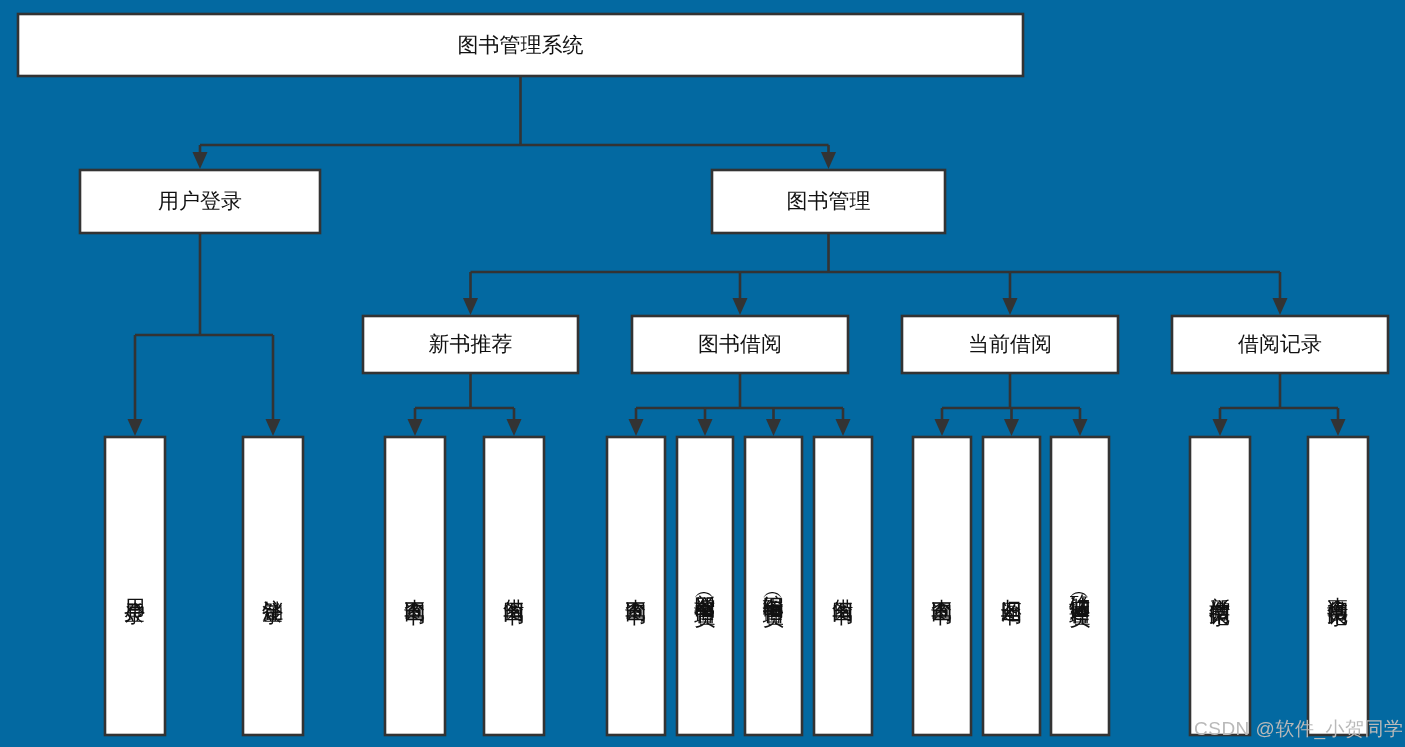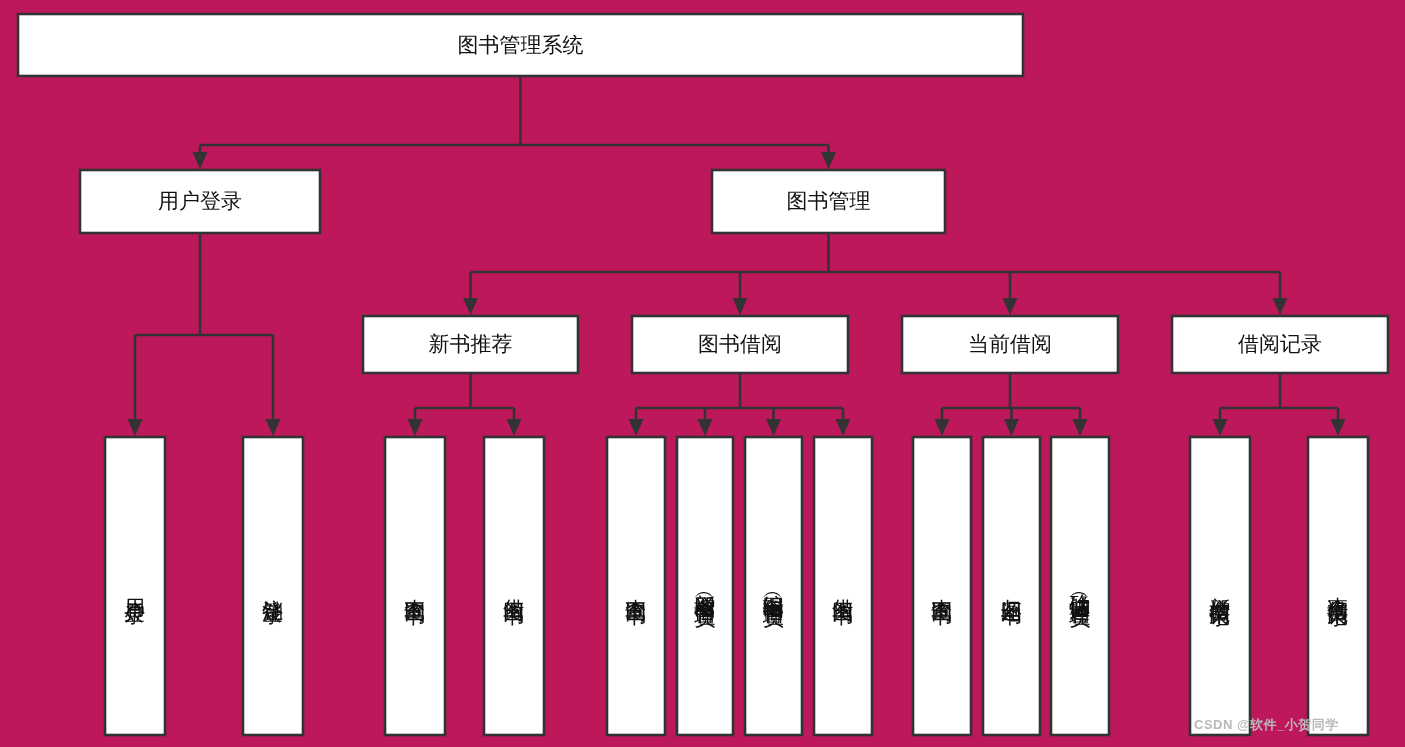--- a/index.html
+++ b/index.html
@@ -8,21 +8,21 @@
     padding: 0;
     background: #ffffff;
   }
   body {
     font-family: "Liberation Sans", "DejaVu Sans", sans-serif;
   }
   #diagram-root {
     position: relative;
     width: 1405px;
     height: 747px;
-    background: #be185d;
+    background: #0369a1;
     overflow: hidden;
   }
   svg#tree-svg {
     position: absolute;
     left: 0;
     top: 0;
     width: 1405px;
     height: 747px;
     display: block;
   }
@@ -67,26 +67,25 @@
   .vlabel-wrap {
     position: absolute;
     display: flex;
     align-items: center;
     justify-content: center;
     pointer-events: none;
   }
   .watermark {
     position: absolute;
     font-family: "Liberation Sans", "DejaVu Sans", sans-serif;
-    font-size: 13px;
+    font-size: 19px;
     color: #b9b9b9;
     white-space: nowrap;
     letter-spacing: 0.5px;
     pointer-events: none;
-    font-weight: bold;
   }
 </style>
 </head>
 <body>
 
 <div id="diagram-root">
   <svg id="tree-svg" viewBox="0 0 1405 747">
     <g id="connector-layer">
         <line x1="520.5" y1="76" x2="520.5" y2="145" class="connector"></line>
         <line x1="200" y1="145" x2="828.5" y2="145" class="connector"></line>

